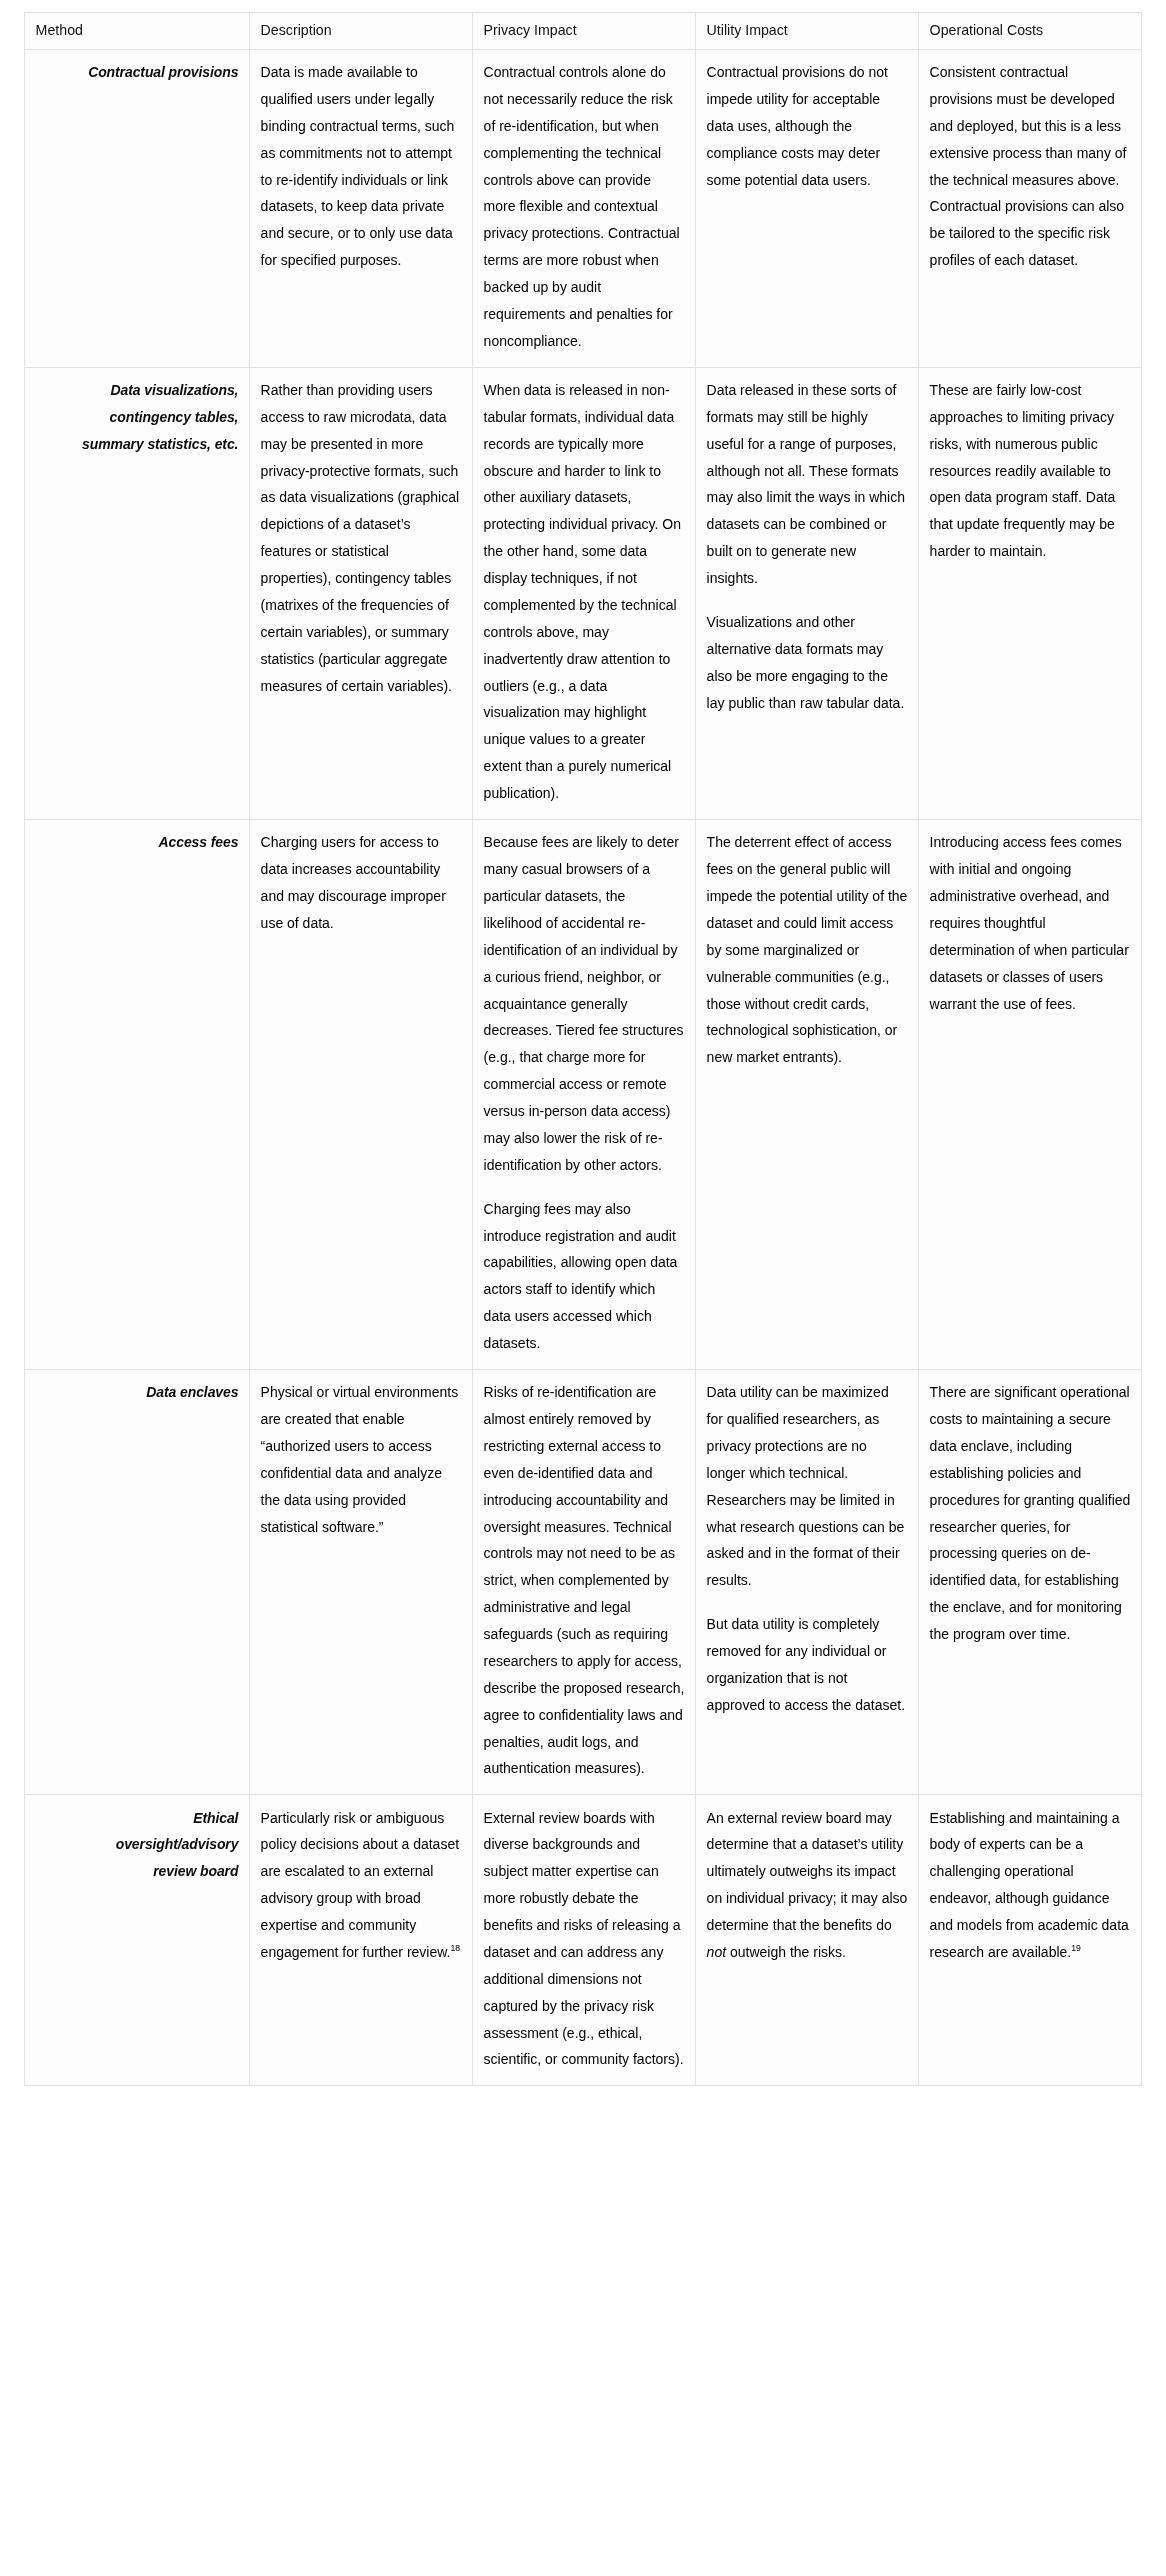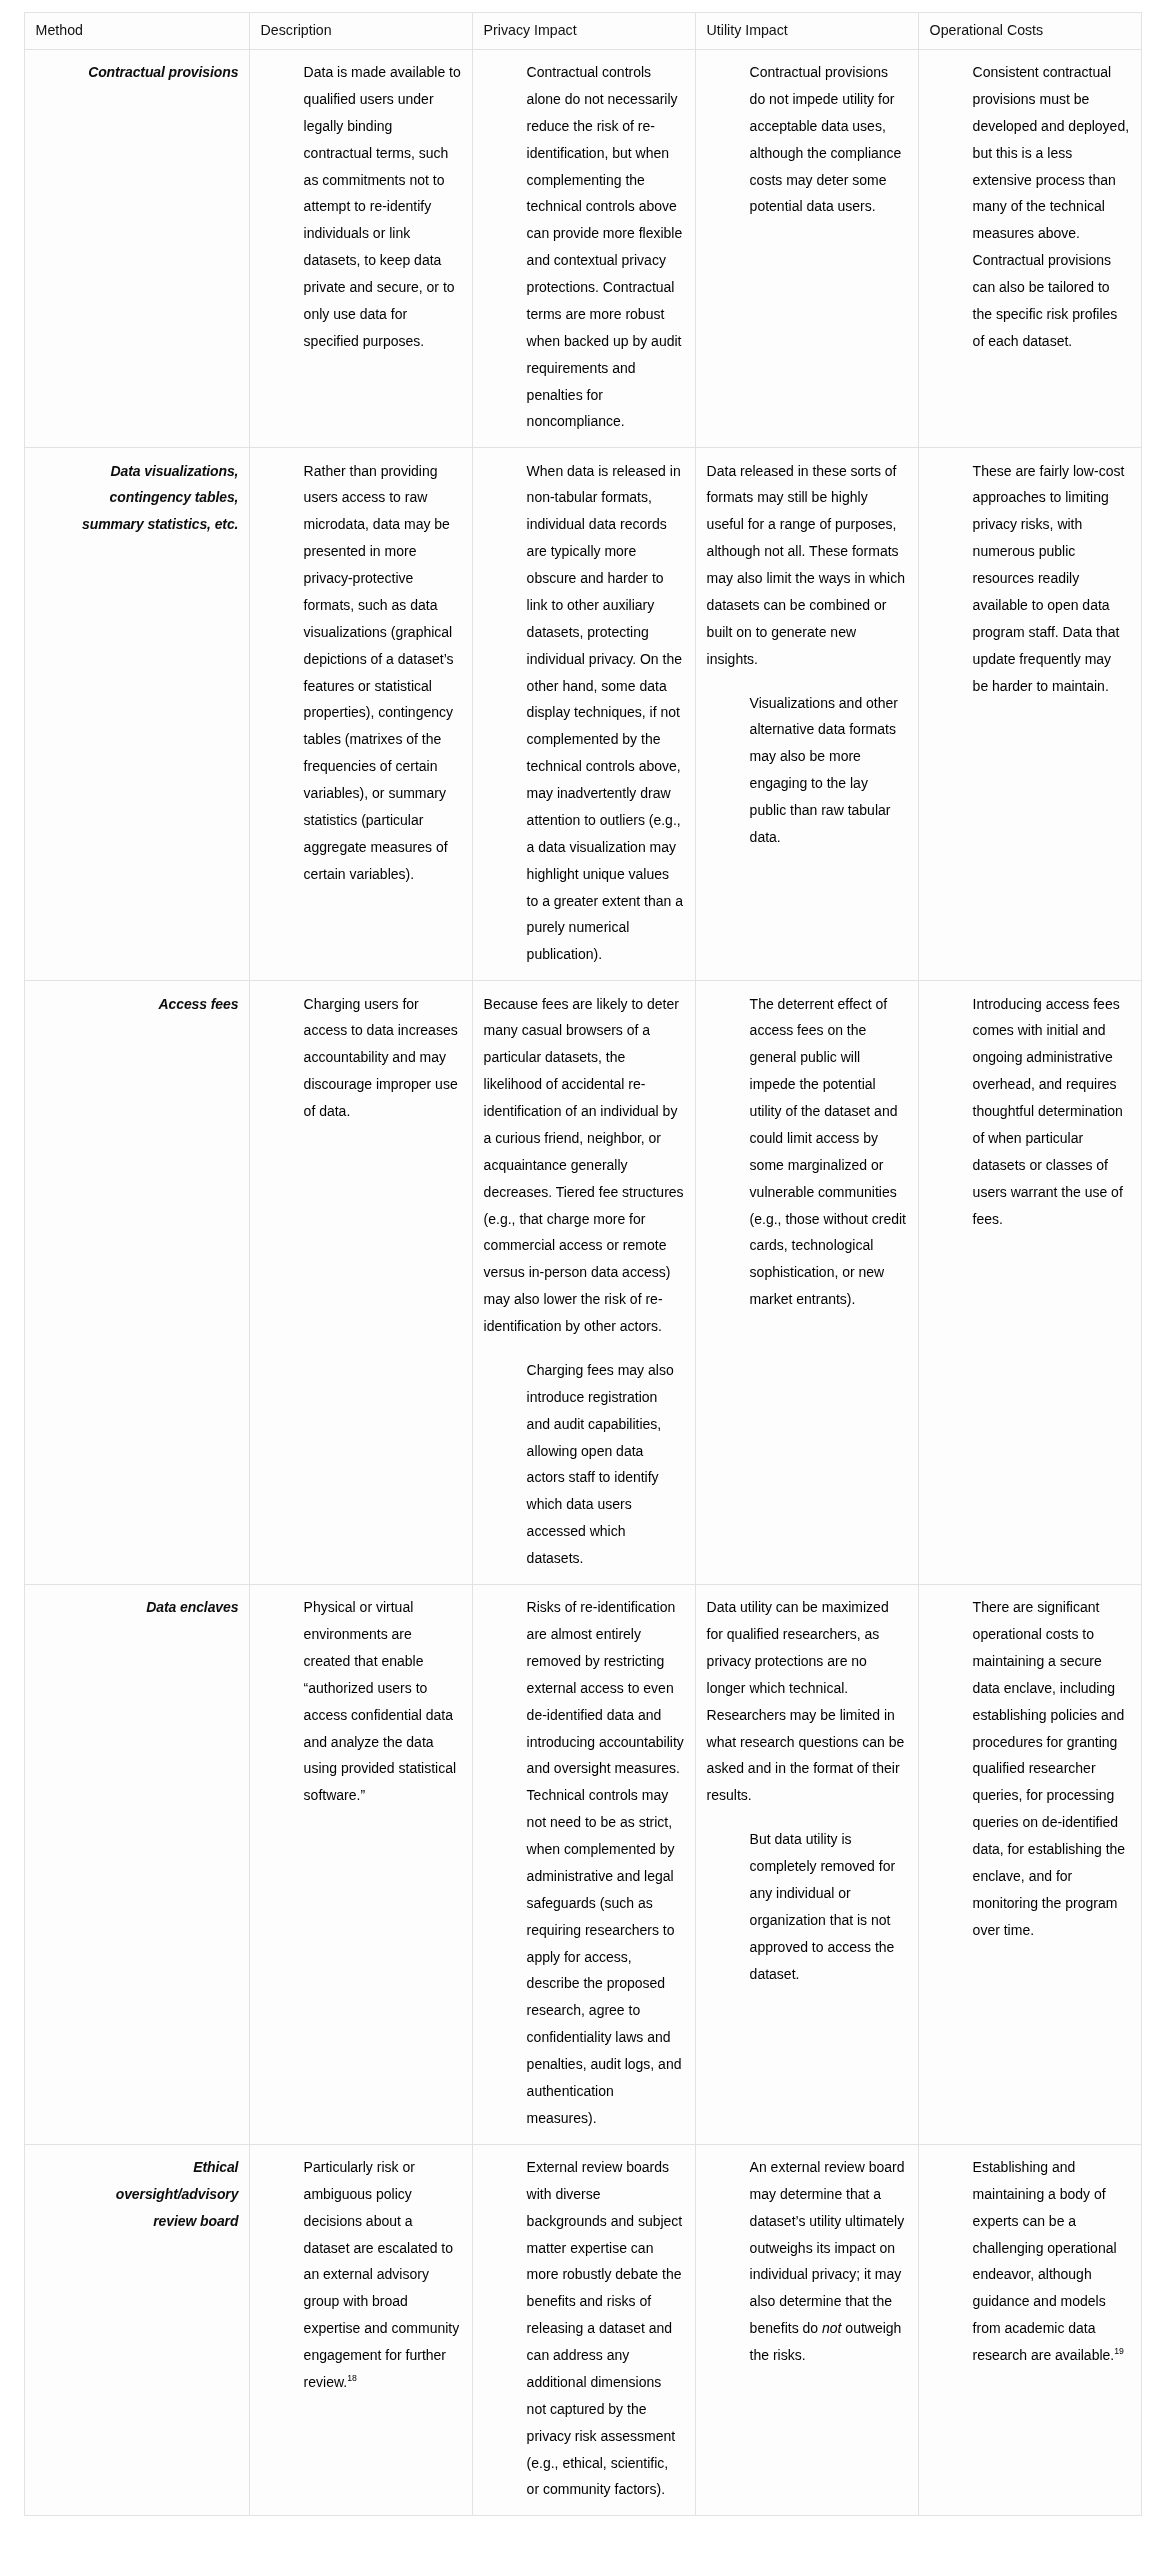--- a/index.html
+++ b/index.html
@@ -64,21 +64,20 @@
     font-size: 14px;
     line-height: 1.85;
     letter-spacing: -0.1px;
     color: #0d0d0d;
   }
   td p, th p {
     margin: 0 0 17px 0;
   }
   td p:last-child, th p:last-child {
     margin-bottom: 0;
-    margin-left: 43px;
   }
   .method-line { display: block; text-align: right; }
   sup {
     font-size: 0.62em;
     vertical-align: super;
     line-height: 0;
   }
   em.emph {
     font-style: italic;
   }

